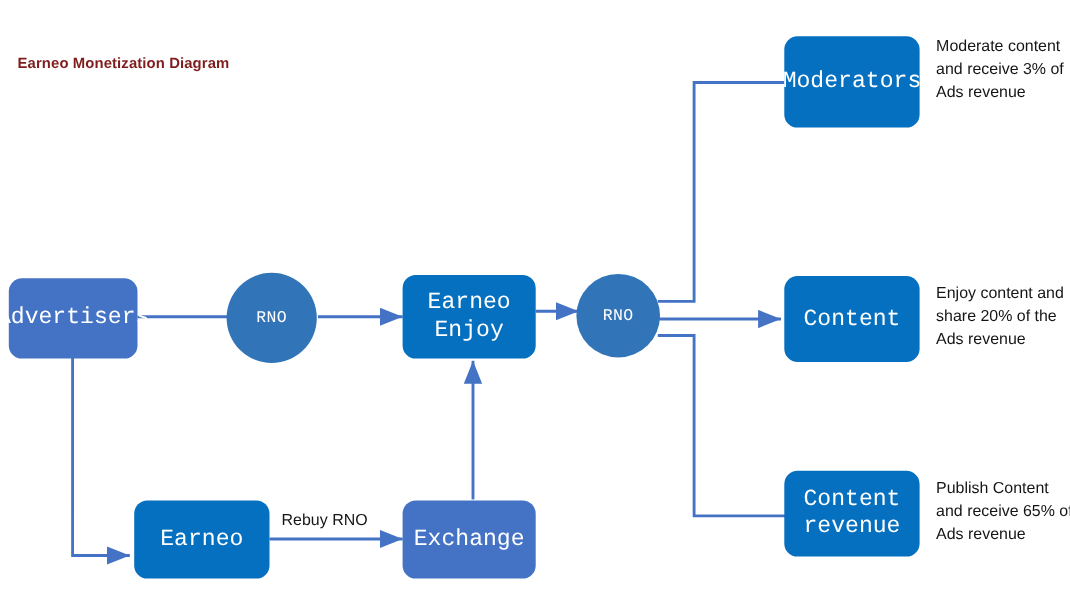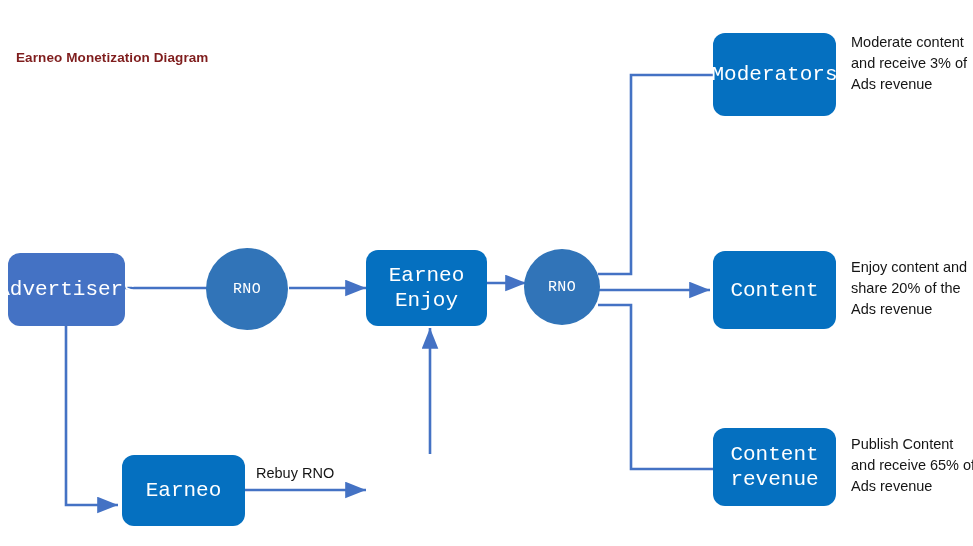--- a/index.html
+++ b/index.html
@@ -136,20 +136,23 @@
 
   <div class="node box" style="left:713px; top:428px; width:123px; height:78px; background:#0570C0; flex-direction:column;">
     <span class="node-label">Content</span>
     <span class="node-label">revenue</span>
   </div>
 
   <div class="node box" style="left:122px; top:455px; width:123px; height:71px; background:#0570C0;">
     <span class="node-label">Earneo</span>
   </div>
 
+  <div class="node box" style="left:366px; top:455px; width:121px; height:71px; background:#4472C4;">
+    <span class="node-label">Exchange</span>
+  </div>
 
   <div class="edge-label" style="left:256px; top:464px;">Rebuy RNO</div>
 
   <div class="side-note" style="left:851px; top:32px;">Moderate content and receive 3% of Ads revenue</div>
 
   <div class="side-note" style="left:851px; top:257px;">Enjoy content and share 20% of the Ads revenue</div>
 
   <div class="side-note" style="left:851px; top:434px; width:130px;">Publish Content and receive 65% of Ads revenue</div>
 
 </div>

